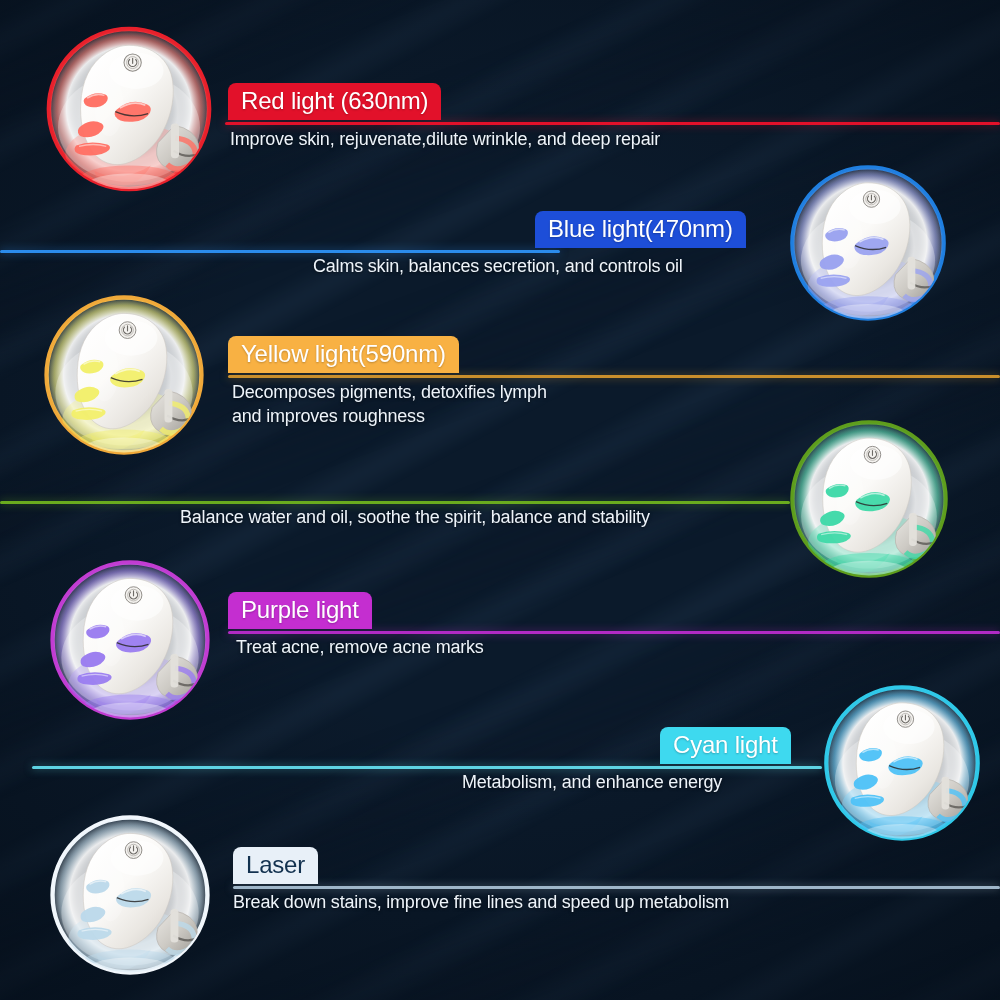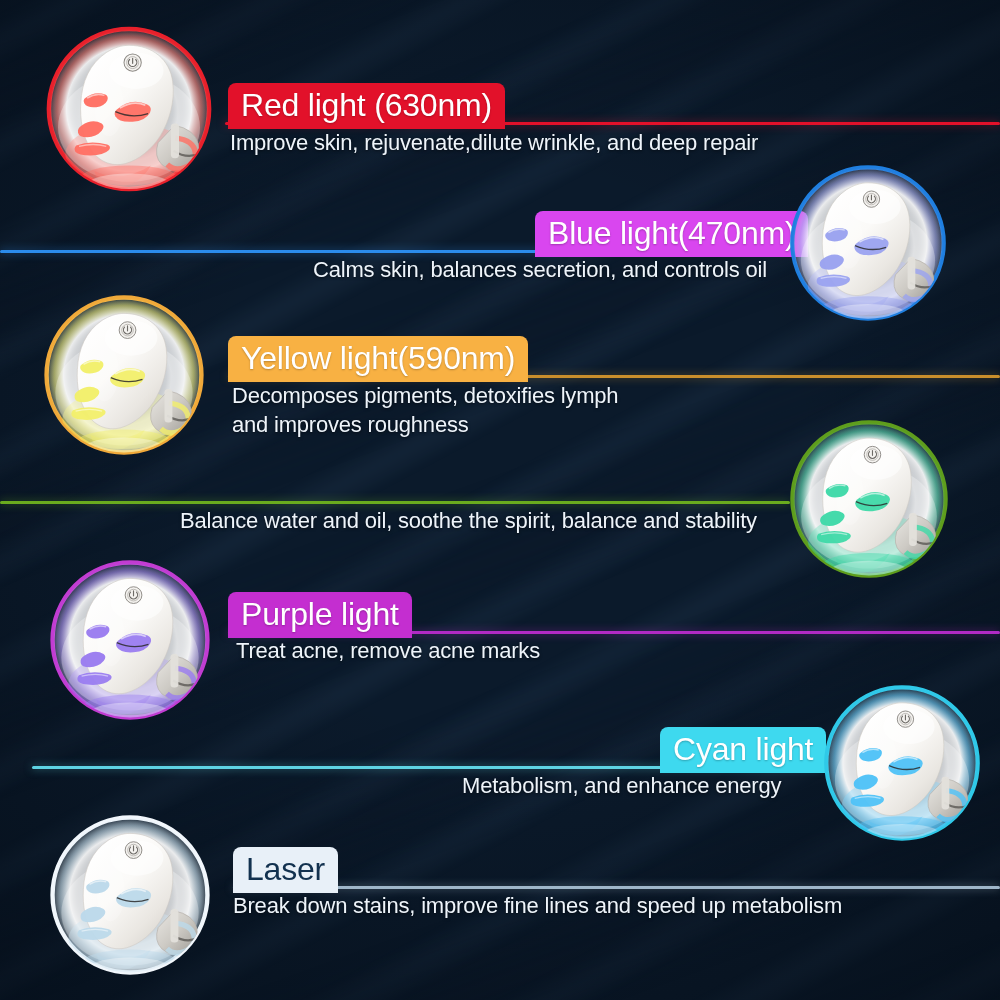--- a/index.html
+++ b/index.html
@@ -54,33 +54,33 @@
 
   
   .divider { position:absolute; height:3px; border-radius:2px; }
 
   
   .badge {
     position:absolute;
     border-radius:8px 8px 0 0;
     padding:4px 13px 5px 13px;
     color:#fff;
-    font-size:32px;
+    font-size:24px;
     line-height:1.16;
     white-space:nowrap;
     letter-spacing:-0.2px;
     text-shadow:0 1px 2px rgba(0,0,0,0.25);
   }
   .badge.dark { color:#12314f; text-shadow:none; }
 
   
   .desc {
     position:absolute;
     color:#eef4fa;
-    font-size:22px;
+    font-size:18px;
     line-height:1.33;
     white-space:pre-line;
     letter-spacing:-0.2px;
     text-shadow:0 1px 3px rgba(0,0,0,0.55);
   }
 
   
   .maskwrap { position:absolute; }
   .mask-svg { display:block; width:100%; height:100%; overflow:visible; }
 </style>
@@ -179,21 +179,21 @@
     <path d="M62 168 q30 14 62 -6 q-12 22 -38 24 q-20 1 -24 -18 z" fill="#ff6f63" opacity="0.30"></path>
 
     <ellipse cx="100" cy="178" rx="56" ry="16" fill="#ff6f63" opacity="0.45"></ellipse>
     <ellipse cx="100" cy="182" rx="44" ry="11" fill="#ffffff" opacity="0.35"></ellipse>
   </g>
 </svg>
       </div>
     </div>
     <div class="row" style="top: 0px; height: 1000px; pointer-events: none;">
       <div class="divider" style="left: 0px; top: 250px; width: 560px; background: rgb(43, 140, 236); box-shadow: rgba(43, 140, 236, 0.533) 0px 0px 8px;"></div>
-      <div class="badge" style="left: 535px; top: 211px; background: #d946ef; color: rgb(255, 255, 255);">Blue light(470nm)</div>
+      <div class="badge" style="left: 535px; top: 211px; background: #1d4ed8; color: rgb(255, 255, 255);">Blue light(470nm)</div>
       <div class="desc" style="left: 313px; top: 255px;">Calms skin, balances secretion, and controls oil</div>
       <div class="maskwrap" style="left: 782px; top: 157px; width: 172px; height: 172px;">
 <svg class="mask-svg" viewBox="0 0 200 200">
   <defs>
     <radialGradient id="ringGlowg1" cx="50%" cy="50%" r="50%">
       <stop offset="55%" stop-color="#ffffff" stop-opacity="0"></stop>
       <stop offset="78%" stop-color="#ffffff" stop-opacity="0.95"></stop>
       <stop offset="90%" stop-color="#9aa2f0" stop-opacity="0.55"></stop>
       <stop offset="100%" stop-color="#9aa2f0" stop-opacity="0"></stop>
     </radialGradient>

